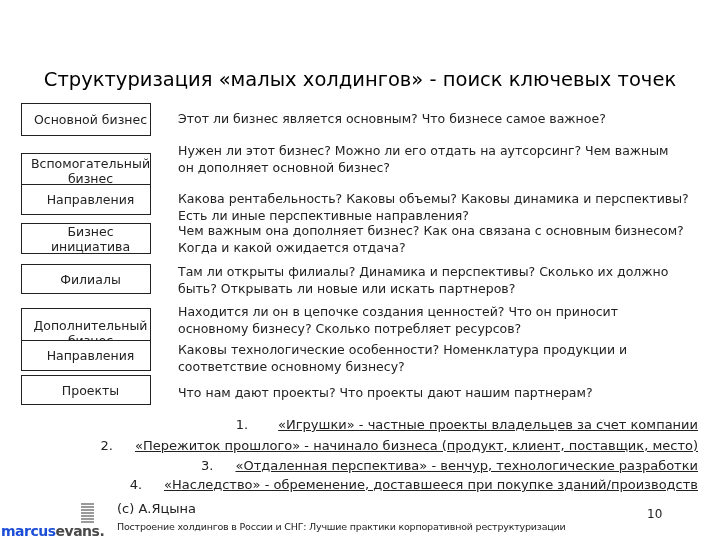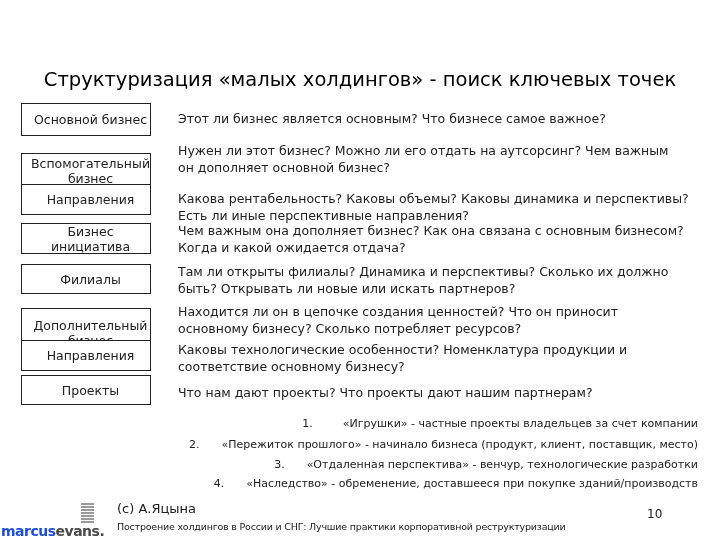--- a/index.html
+++ b/index.html
@@ -15,21 +15,21 @@
     .box {
       position:absolute; left:21px; width:130px; border:1px solid #222;
       display:flex; align-items:center; justify-content:center; text-align:center;
       font-size:12.5px; line-height:15px; color:#222; box-sizing:border-box;
       background:#fff;
       padding-left:9px;
     }
     .q {
       position:absolute; left:178px; width:520px; font-size:12.5px; line-height:17px; color:#222;
     }
-    .list { position:absolute; font-size:11px; color:#222; white-space:nowrap; }
+    .list { position:absolute; font-size:13px; color:#222; white-space:nowrap;text-decoration:underline; }
     .list .num { display:inline-block; }
     .footer-author { position:absolute; left:117px; top:501px; font-size:13px; color:#222; }
     .footer-text { position:absolute; left:117px; top:521px; font-size:9.5px; color:#222; letter-spacing:-0.2px; white-space:nowrap; }
     .page-num { position:absolute; left:647px; top:507px; font-size:12px; color:#222; }
     .logo { position:absolute; left:0; top:500px; width:112px; height:38px; }
     .logo-word { position:absolute; left:1px; top:23px; font-size:14px; font-weight:bold; letter-spacing:-0.5px; white-space:nowrap; font-family:"DejaVu Sans", sans-serif; }
     .logo-word .light { color:#1d4ed8; }
     .logo-word .dark { color:#4a4a4a;margin-top:37px; }
     .logo-mark { position:absolute; left:81px; top:3px; width:13px; height:20px; background:repeating-linear-gradient(#9a9a9a 0 2px,#fff 2px 3px); }
   </style>

